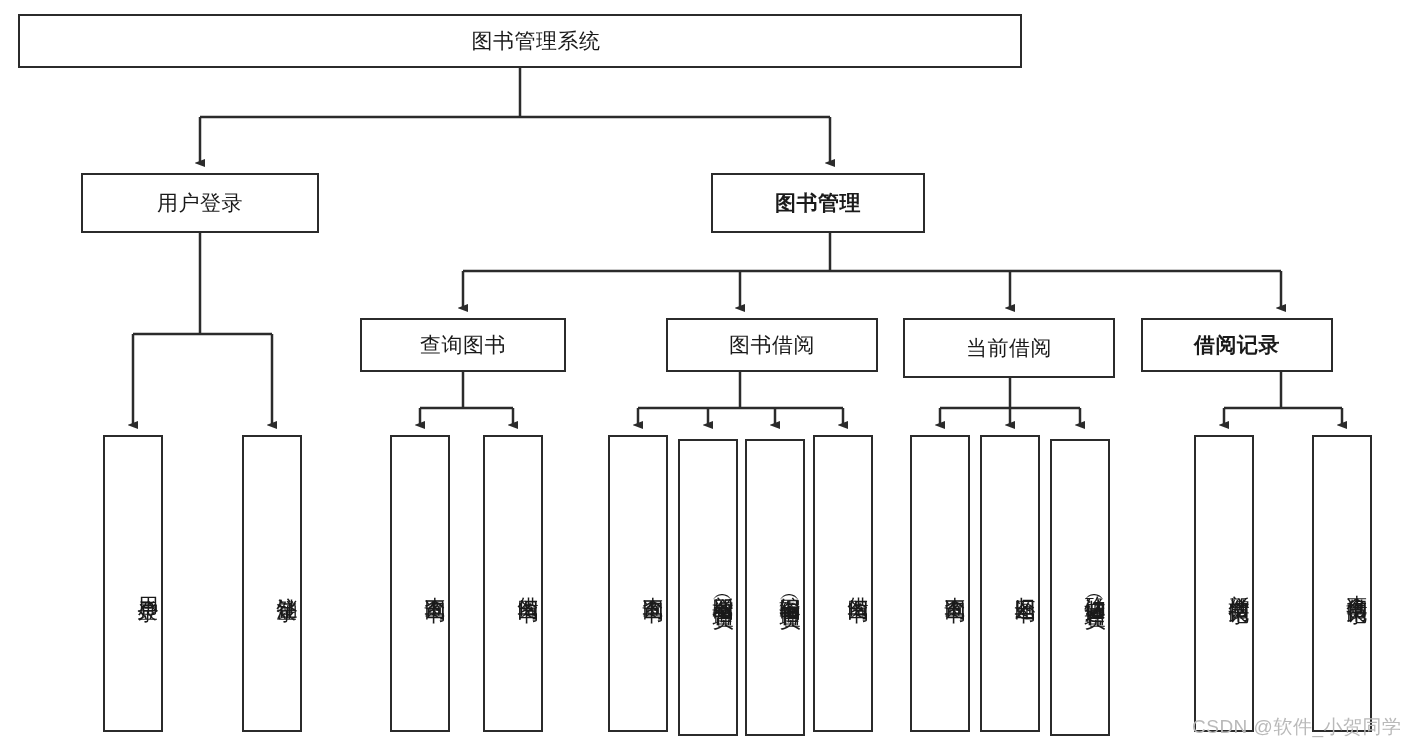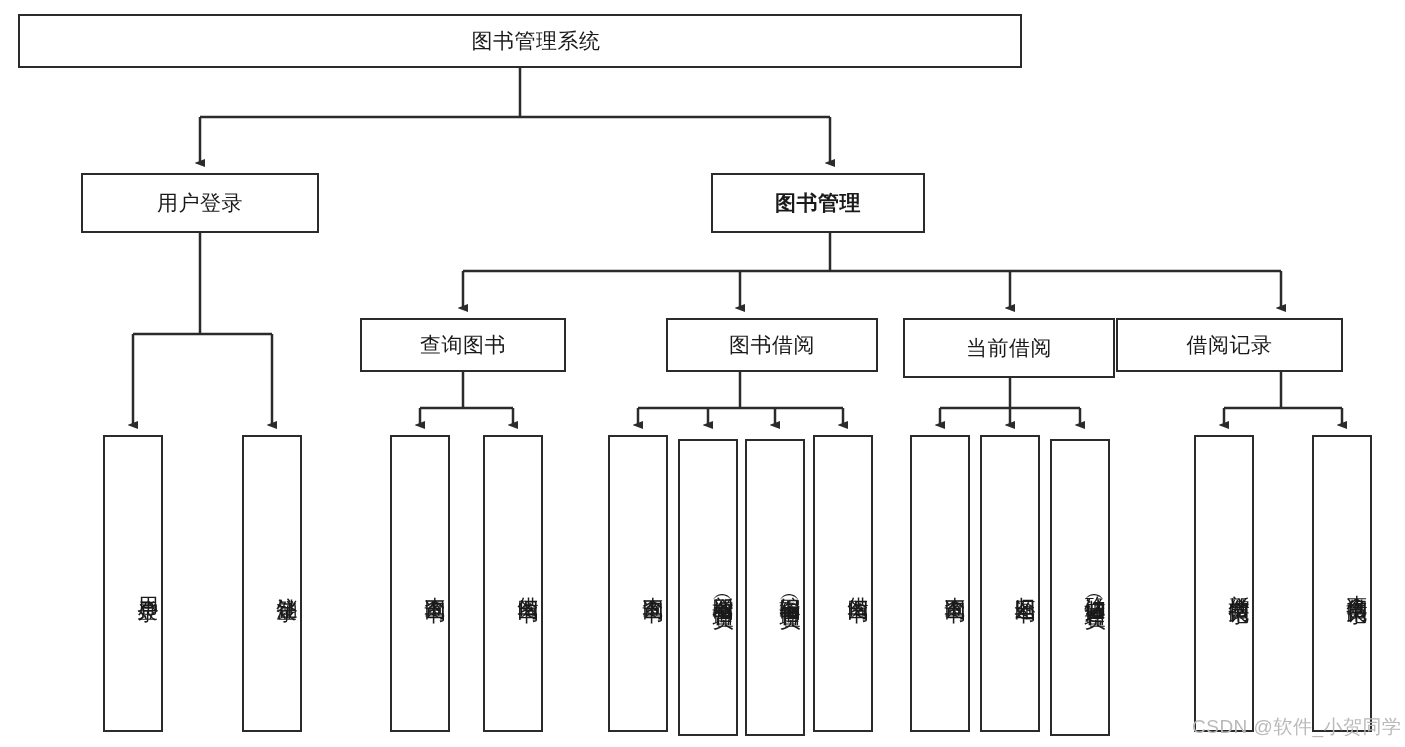--- a/index.html
+++ b/index.html
@@ -135,21 +135,21 @@
 
   <div class="node h" style="left:360px; top:318px; width:206px; height:54px;">
     <span>查询图书</span>
   </div>
   <div class="node h" style="left:634px; top:318px; width:212px; height:54px;margin-left:32px;">
     <span>图书借阅</span>
   </div>
   <div class="node h" style="left:903px; top:318px; width:212px; height:60px;">
     <span>当前借阅</span>
   </div>
-  <div class="node h" style="left:1116px; top:318px; width:227px; height:54px;">
+  <div class="node h" style="left:1141px; top:318px; width:192px; height:54px;font-weight:bold;">
     <span>借阅记录</span>
   </div>
 
   <div class="node v" style="left:103px; top:435px; width:60px; height:297px;">
     <span class="vtext">用户登录</span>
   </div>
   <div class="node v" style="left:242px; top:435px; width:60px; height:297px;">
     <span class="vtext">注销登录</span>
   </div>
 

